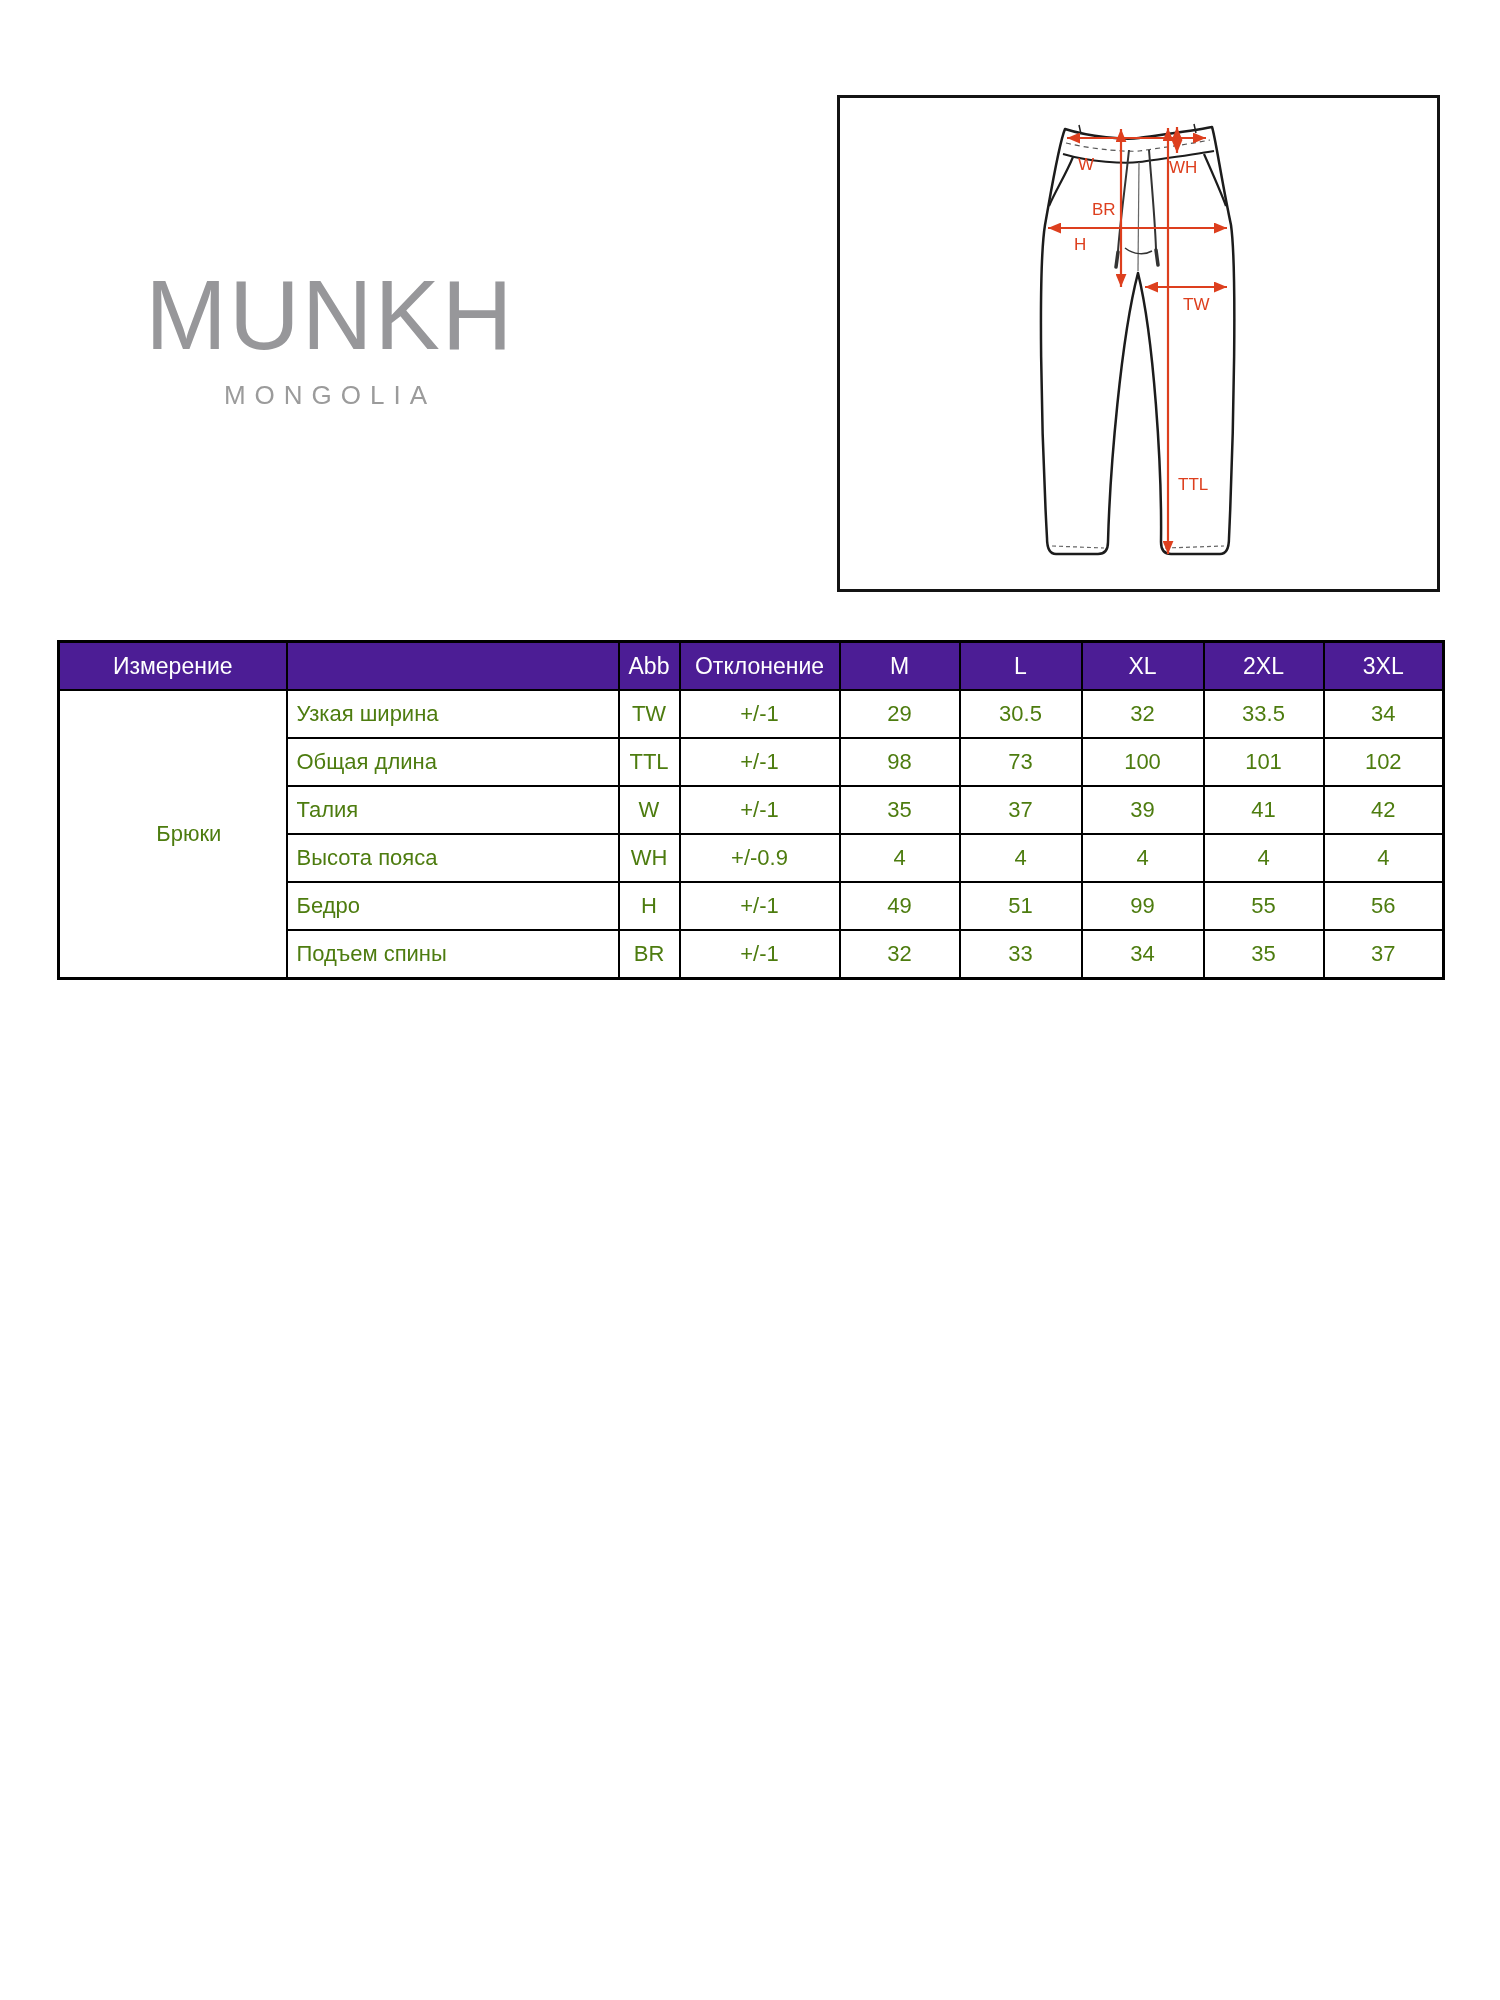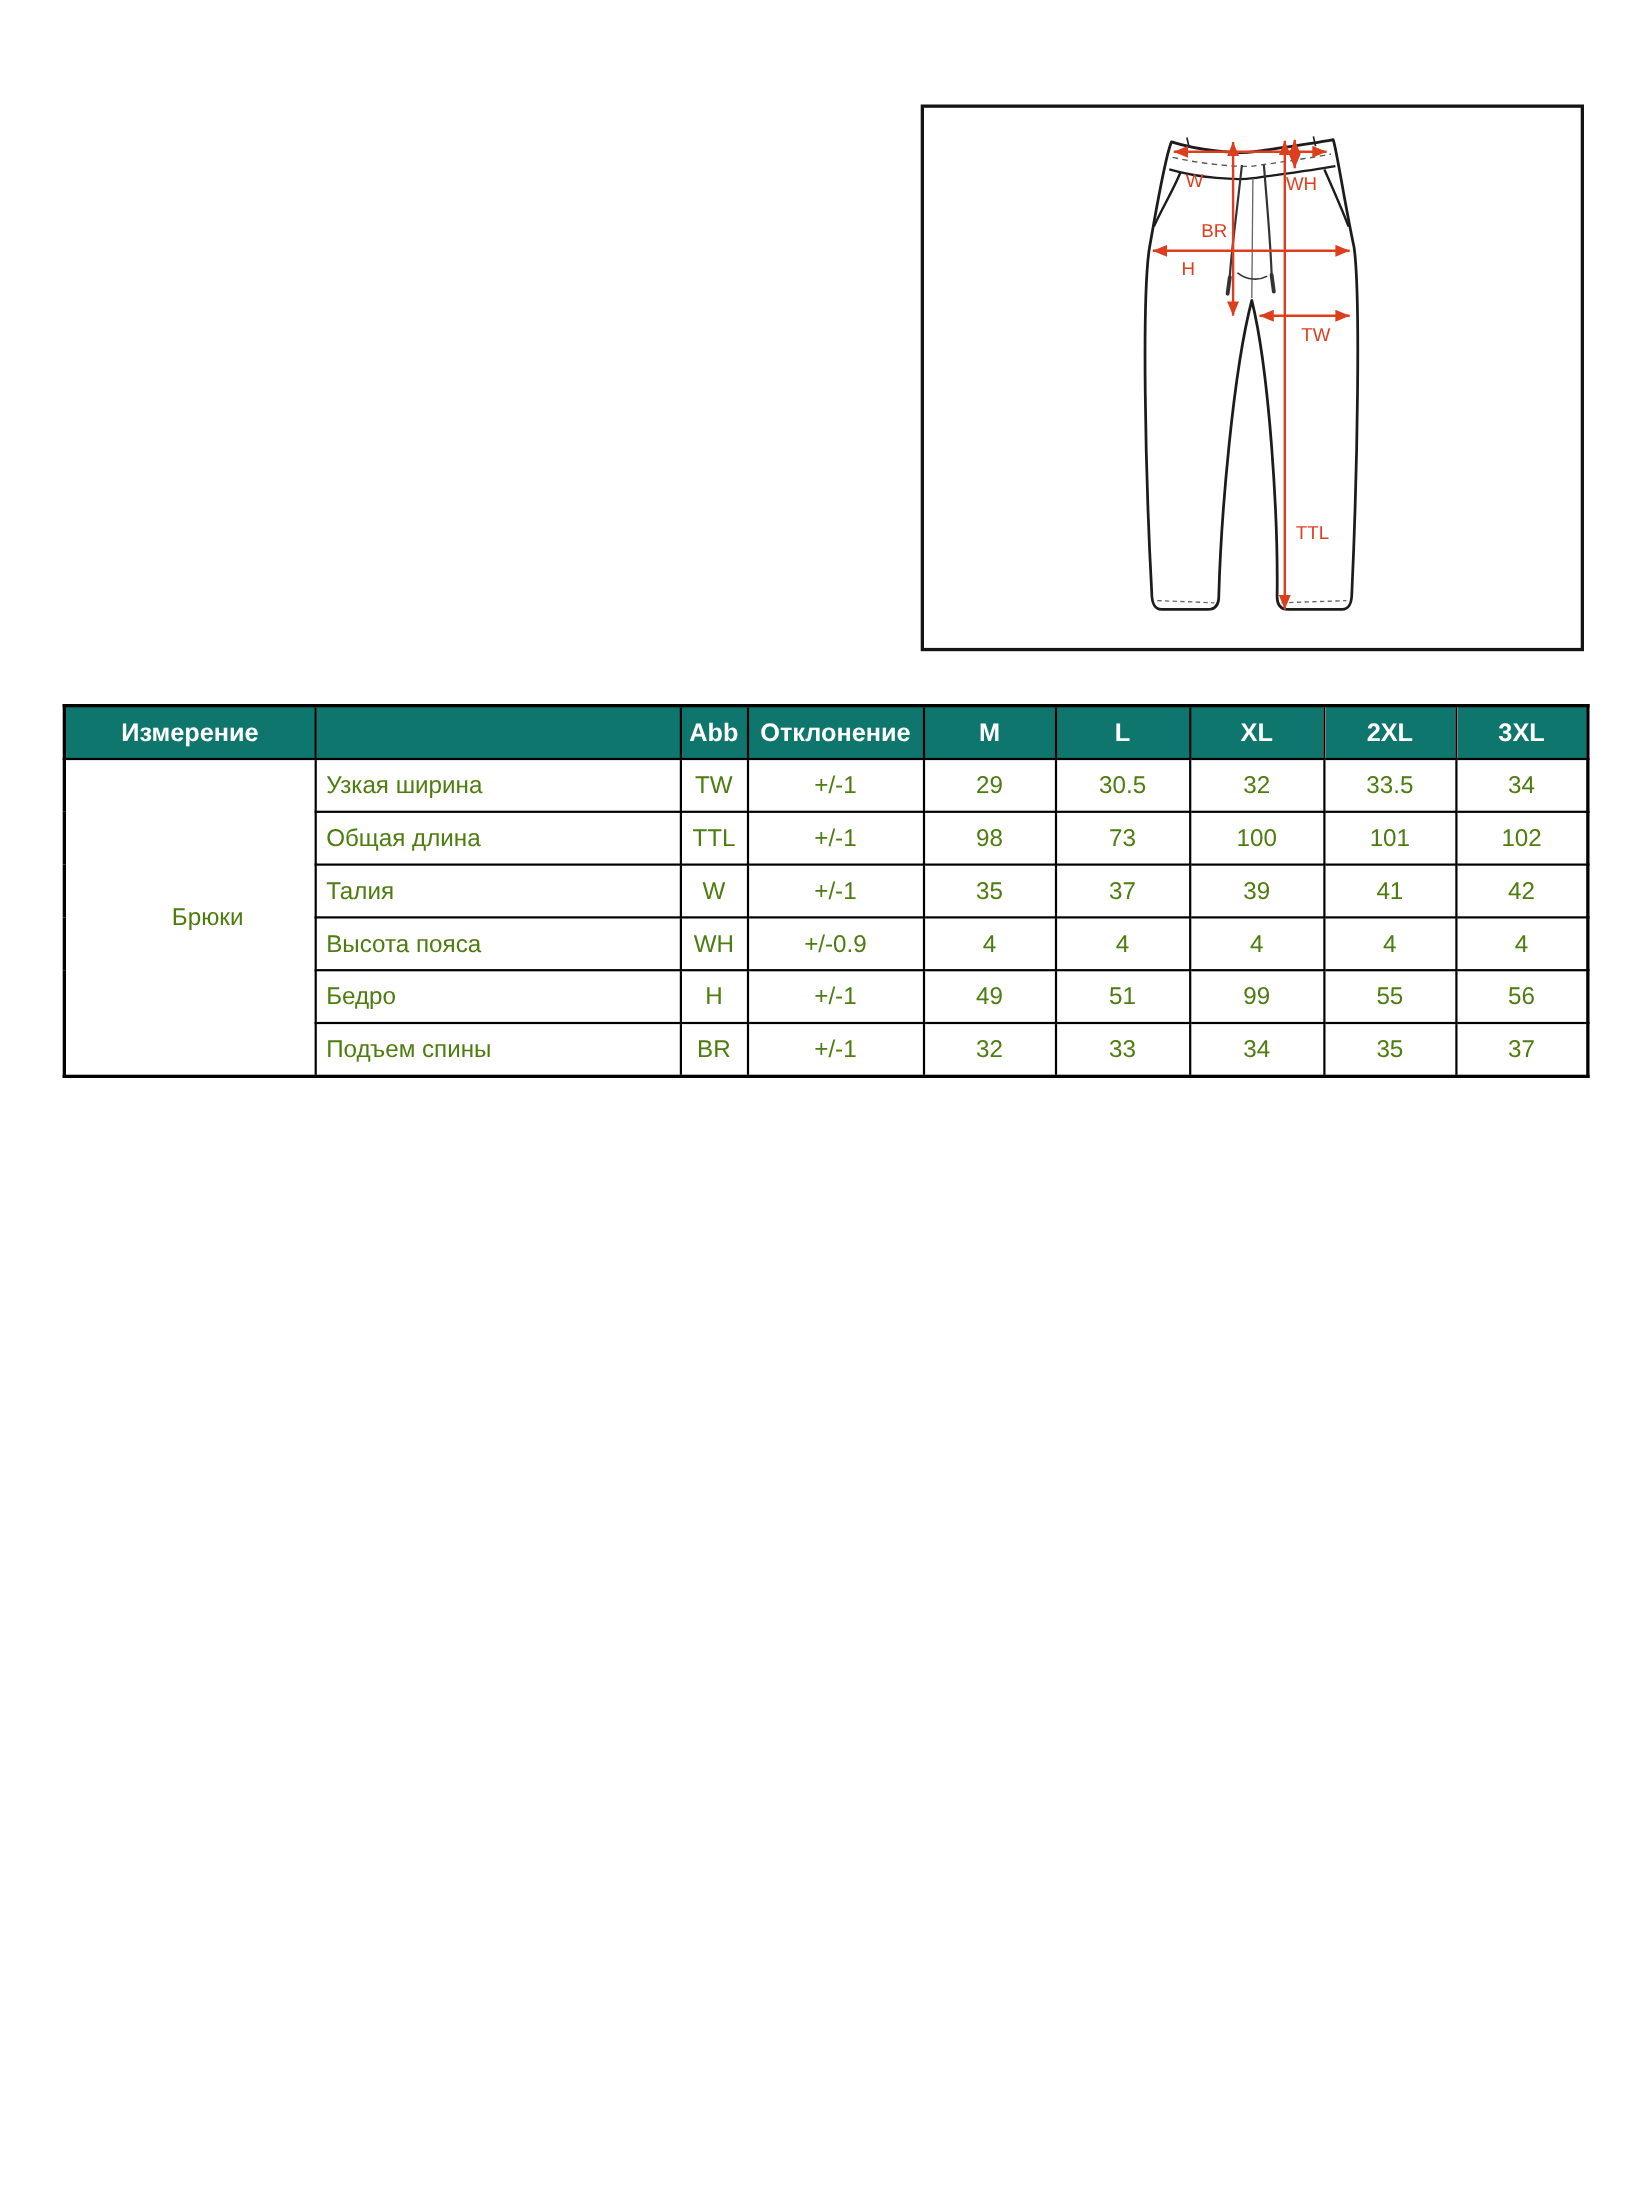--- a/index.html
+++ b/index.html
@@ -15,30 +15,34 @@
   .diagram-box{position:absolute;left:837px;top:95px;width:603px;height:497px;
                border:3px solid #141414;box-sizing:border-box;background:#fff;}
   .diagram-box svg{display:block;width:597px;height:491px;}
   .red-label{font-family:"Liberation Sans", sans-serif;font-size:17px;fill:#dd3f1e;}
 
   
   .size-table{position:absolute;left:57px;top:640px;border-collapse:collapse;
               table-layout:fixed;width:1385px;background:#fff;}
   .size-table th,.size-table td{border:2px solid #000;font-size:22px;color:#4d7c0f;
               height:46px;padding:0;text-align:center;overflow:hidden;white-space:nowrap;}
-  .size-table thead th{background:#0f766e;color:#fff;border-color:#000;font-weight:700;font-size:23px;height:46px;}
+  .size-table thead th{background:#4c1d95;color:#fff;border-color:#000;font-weight:400;font-size:23px;height:46px;}
   .size-table{border:3px solid #000;}
   td.name-cell{text-align:left;padding-left:9px;}
   td.group-cell{text-align:center;padding-left:32px;}
 </style>
 </head>
 <body>
 
 <div class="page">
 
+  <div class="brand">
+    <div class="name">MUNKH</div>
+    <div class="subtitle">MONGOLIA</div>
+  </div>
 
   <div class="diagram-box">
     <svg viewBox="0 0 597 491">
       <defs>
         <marker id="ah" viewBox="0 0 12 10" markerUnits="userSpaceOnUse" markerWidth="13" markerHeight="11" refX="12" refY="5" orient="auto-start-reverse">
           <path d="M0,0 L12,5 L0,10 Z" fill="#dd3f1e"></path>
         </marker>
       </defs>
 
       <g>

